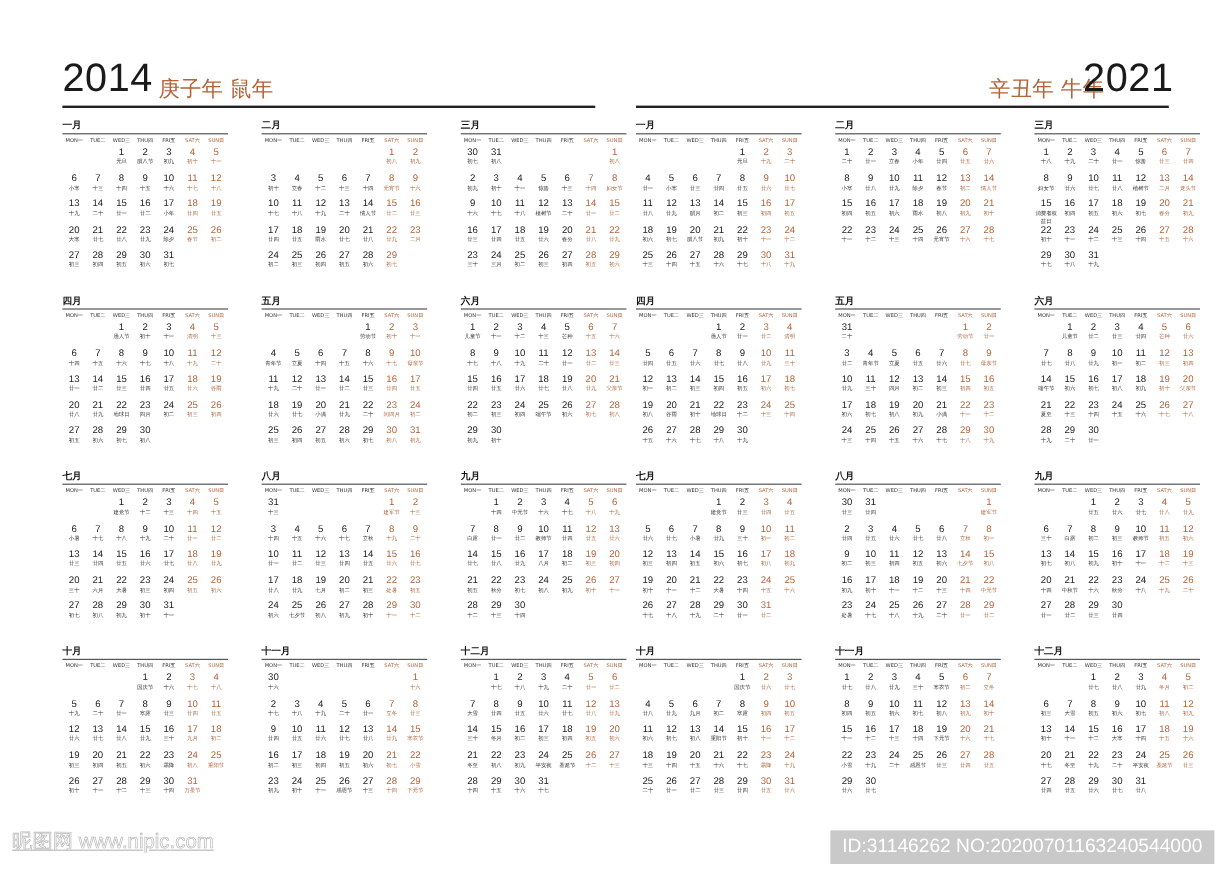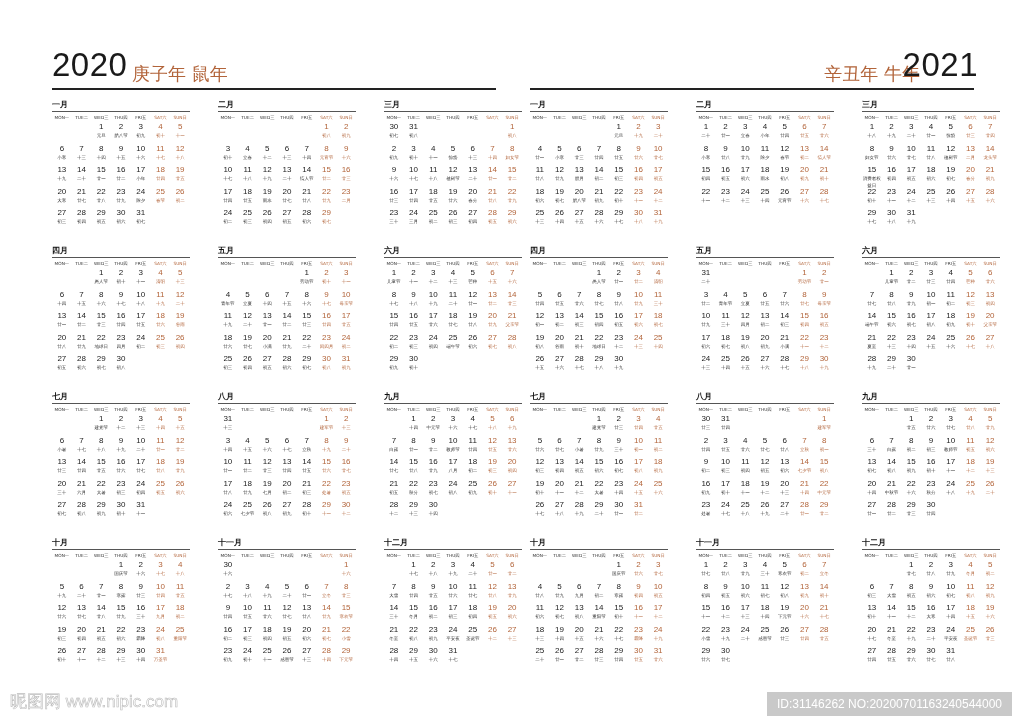--- a/index.html
+++ b/index.html
@@ -23,29 +23,29 @@
   .mtitle { font-size:8px; font-weight:bold; color:#111; height:10px; line-height:10px; margin-top:8px; }
   .mrule { height:1px; background:#555; margin:1px 0 2px 0; }
   .wk { display:grid; grid-template-columns:repeat(7,1fr); font-size:4.3px; color:#333; height:8px; line-height:8px; }
   .wk span { text-align:center; }
   .wk .we { color:#b2643a; }
   .grid { display:grid; grid-template-columns:repeat(7,1fr); }
   .cell { height:21.5px; text-align:center; }
   .cell .d { font-size:8px; line-height:10px; color:#222; font-family:"Liberation Sans", sans-serif; }
   .cell .l { font-size:4.5px; line-height:7px; color:#333; }
   .cell.we .d, .cell.we .l { color:#b2643a; }
-  .wm-left { position:absolute; left:10px; top:690px; font-size:17px; color:#fff; -webkit-text-stroke:0.6px #bbb; font-family:"Liberation Sans", sans-serif; }
-  .wm-right { position:absolute; right:12px; top:692px; background:#c9c9c9; color:#fff; font-size:12px; padding:5px 10px; font-family:"Liberation Sans", sans-serif; }
+  .wm-left { position:absolute; left:10px; top:690px; font-size:17px; color:#fff; -webkit-text-stroke:0.6px #bbb; font-family:"Liberation Sans", sans-serif;text-decoration:underline; }
+  .wm-right { position:absolute; right:12px; top:692px; background:#c9c9c9; color:#fff; font-size:16px; padding:5px 10px; font-family:"Liberation Sans", sans-serif; }
 </style>
 </head>
 <body>
 
 <div class="page left">
   <div class="yhead">
-    <div class="year">2020</div>
+    <div class="year">2014</div>
     <div class="ganzhi">庚子年 鼠年</div>
     <div class="yrule"></div>
   </div>
   <div class="months">
       <div class="quarter">
         <div class="month">
           <div class="mtitle">一月</div>
           <div class="mrule"></div>
           <div class="wk">
             <span>MON一</span>

